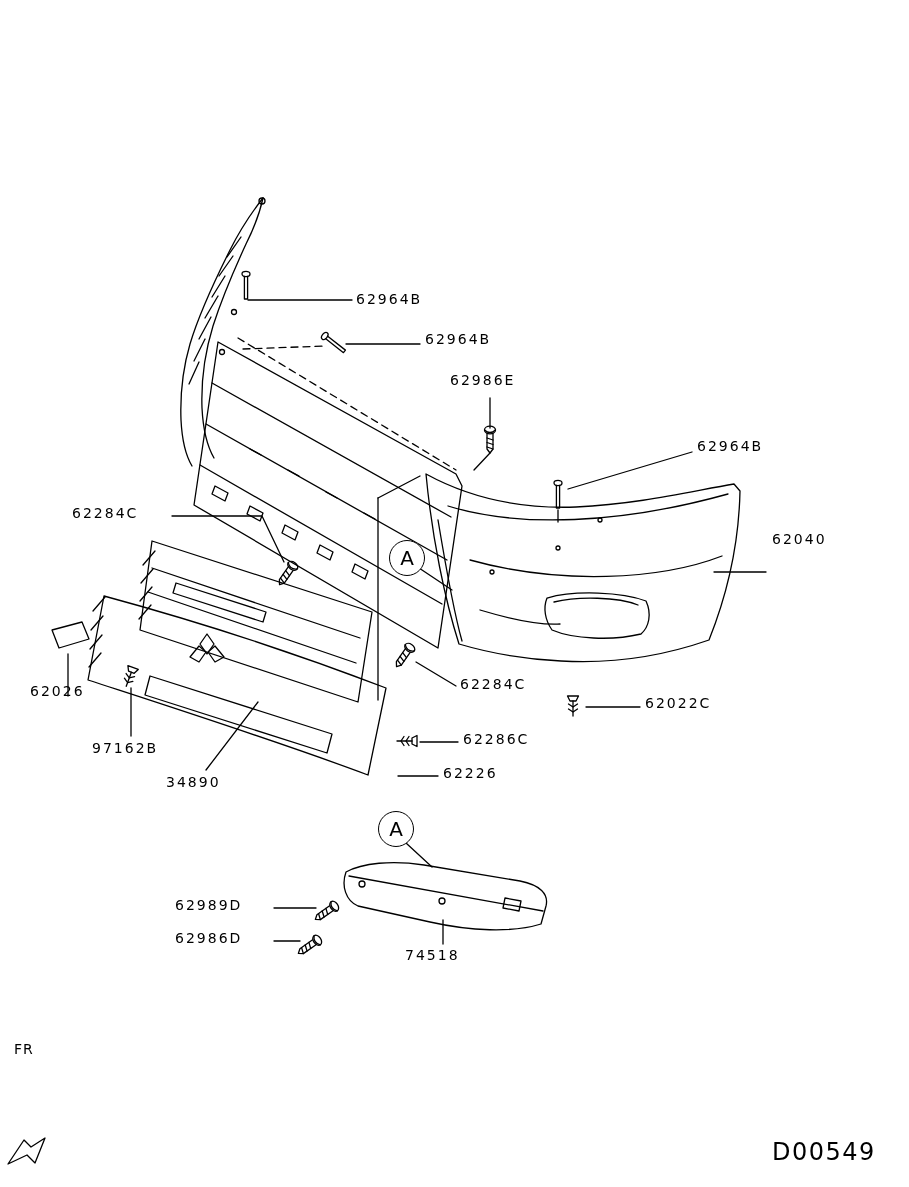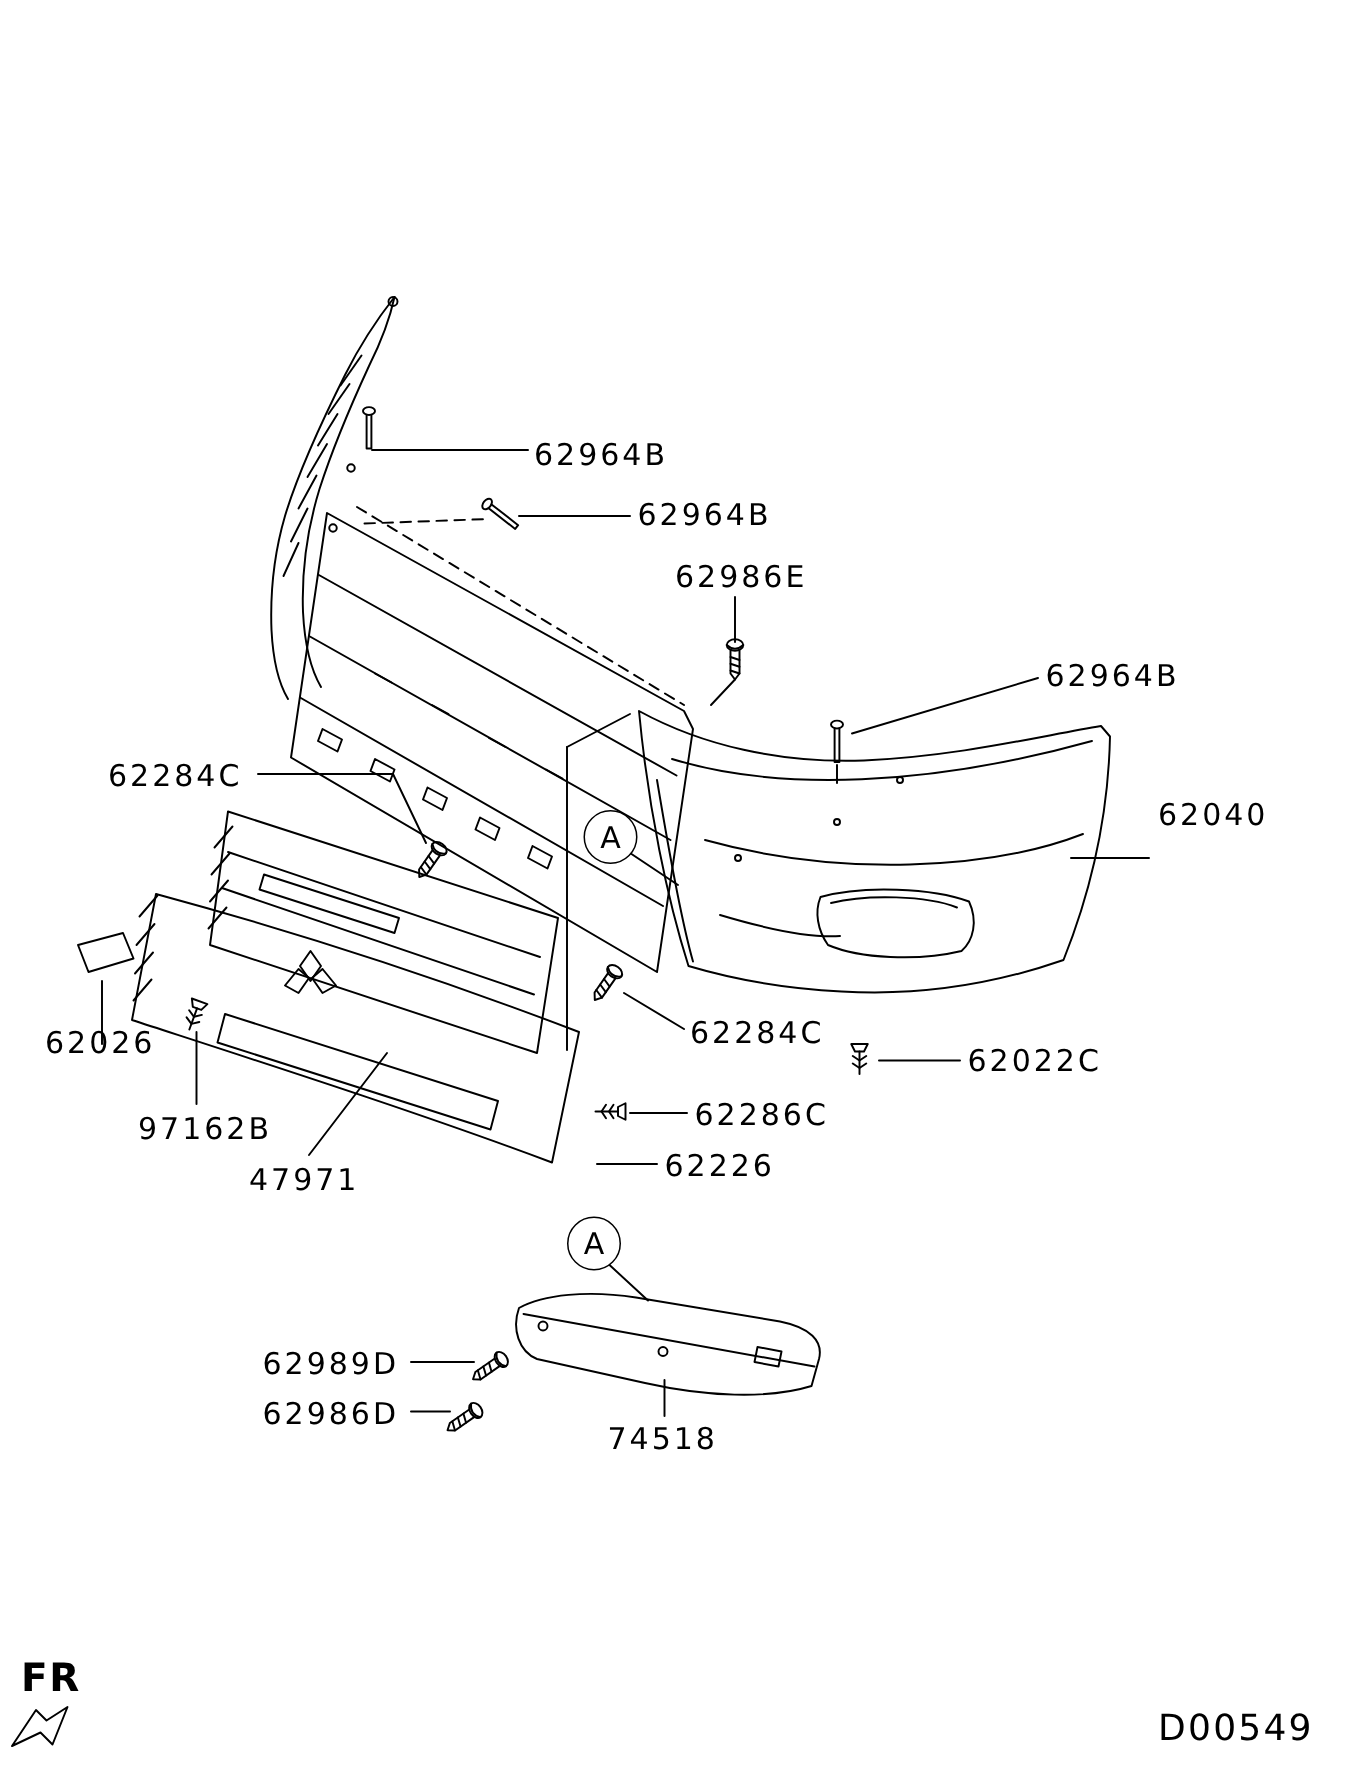--- a/index.html
+++ b/index.html
@@ -2,27 +2,27 @@
 <html><head>
 <meta charset="utf-8">
 <style>
   html,body{margin:0;padding:0;background:#ffffff;}
   .stage{
     position:relative;width:909px;height:1187px;background:#ffffff;
     font-family:"DejaVu Sans","Liberation Sans",sans-serif;color:#000;overflow:hidden;
   }
   .artwork{position:absolute;left:0;top:0;}
   .part-label{
-    position:absolute;font-size:20px;letter-spacing:2px;white-space:nowrap;color:#000;text-align:right;
+    position:absolute;font-size:14px;letter-spacing:2px;white-space:nowrap;color:#000;text-align:right;
   }
   .marker{
     position:absolute;width:34px;height:34px;border:1.6px solid #000;border-radius:50%;
     display:flex;align-items:center;justify-content:center;font-size:20px;background:#fff;
   }
-  .fr-label{position:absolute;left:14px;top:1104px;font-size:26px;font-weight:bold;letter-spacing:1px;}
+  .fr-label{position:absolute;left:14px;top:1041px;font-size:14px;font-weight:normal;letter-spacing:1px;}
   .drawing-code{position:absolute;left:772px;top:1138px;font-size:24px;letter-spacing:1.5px;}
 </style>
 </head>
 <body>
 
 <div class="stage">
 
   <svg class="artwork" width="909" height="1187" viewBox="0 0 909 1187">
     <defs>
       <g id="screw">
@@ -171,21 +171,21 @@
   </svg>
 
   <div class="part-label" style="left:356px;top:291px">62964B</div>
   <div class="part-label" style="left:425px;top:331px">62964B</div>
   <div class="part-label" style="left:450px;top:372px">62986E</div>
   <div class="part-label" style="left:697px;top:438px">62964B</div>
   <div class="part-label" style="left:72px;top:505px">62284C</div>
   <div class="part-label" style="left:772px;top:531px">62040</div>
   <div class="part-label" style="left:30px;top:683px">62026</div>
   <div class="part-label" style="left:92px;top:740px">97162B</div>
-  <div class="part-label" style="left:166px;top:774px">47971</div>
+  <div class="part-label" style="left:166px;top:774px">34890</div>
   <div class="part-label" style="left:460px;top:676px">62284C</div>
   <div class="part-label" style="left:645px;top:695px">62022C</div>
   <div class="part-label" style="left:463px;top:731px">62286C</div>
   <div class="part-label" style="left:443px;top:765px">62226</div>
   <div class="part-label" style="left:175px;top:897px">62989D</div>
   <div class="part-label" style="left:175px;top:930px">62986D</div>
   <div class="part-label" style="left:405px;top:947px">74518</div>
 
   <div class="marker" style="left:389px;top:540px">A</div>
   <div class="marker" style="left:378px;top:811px">A</div>

